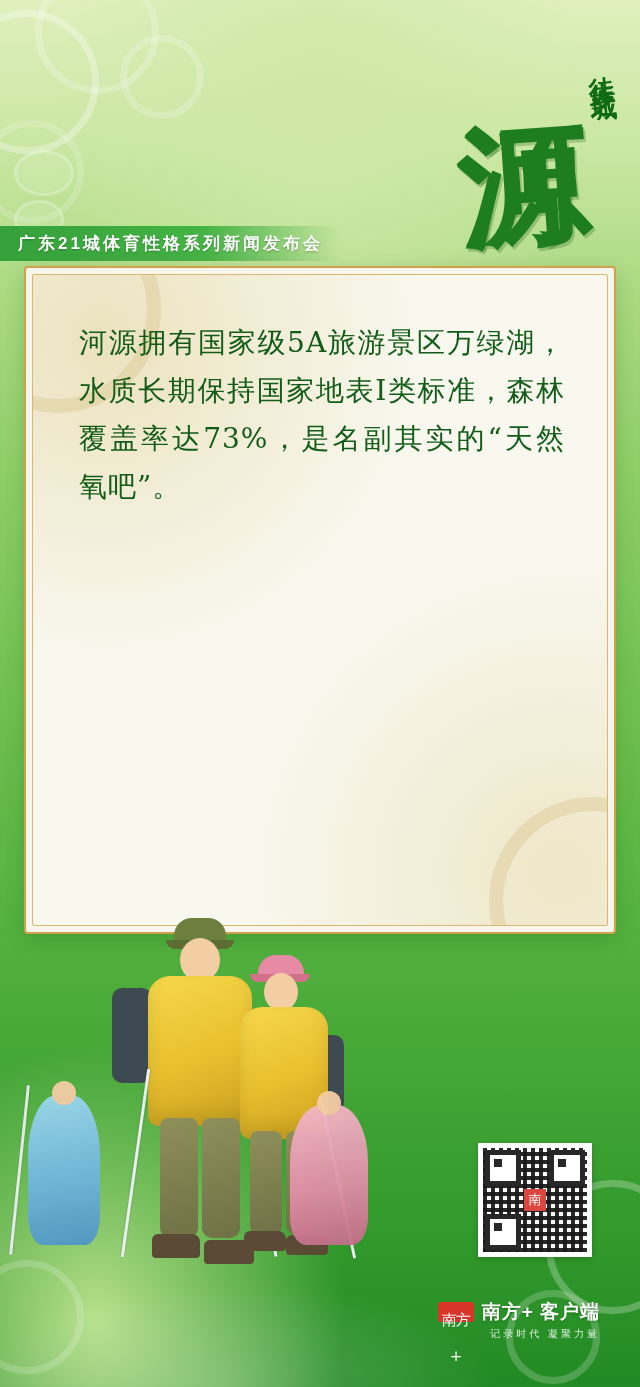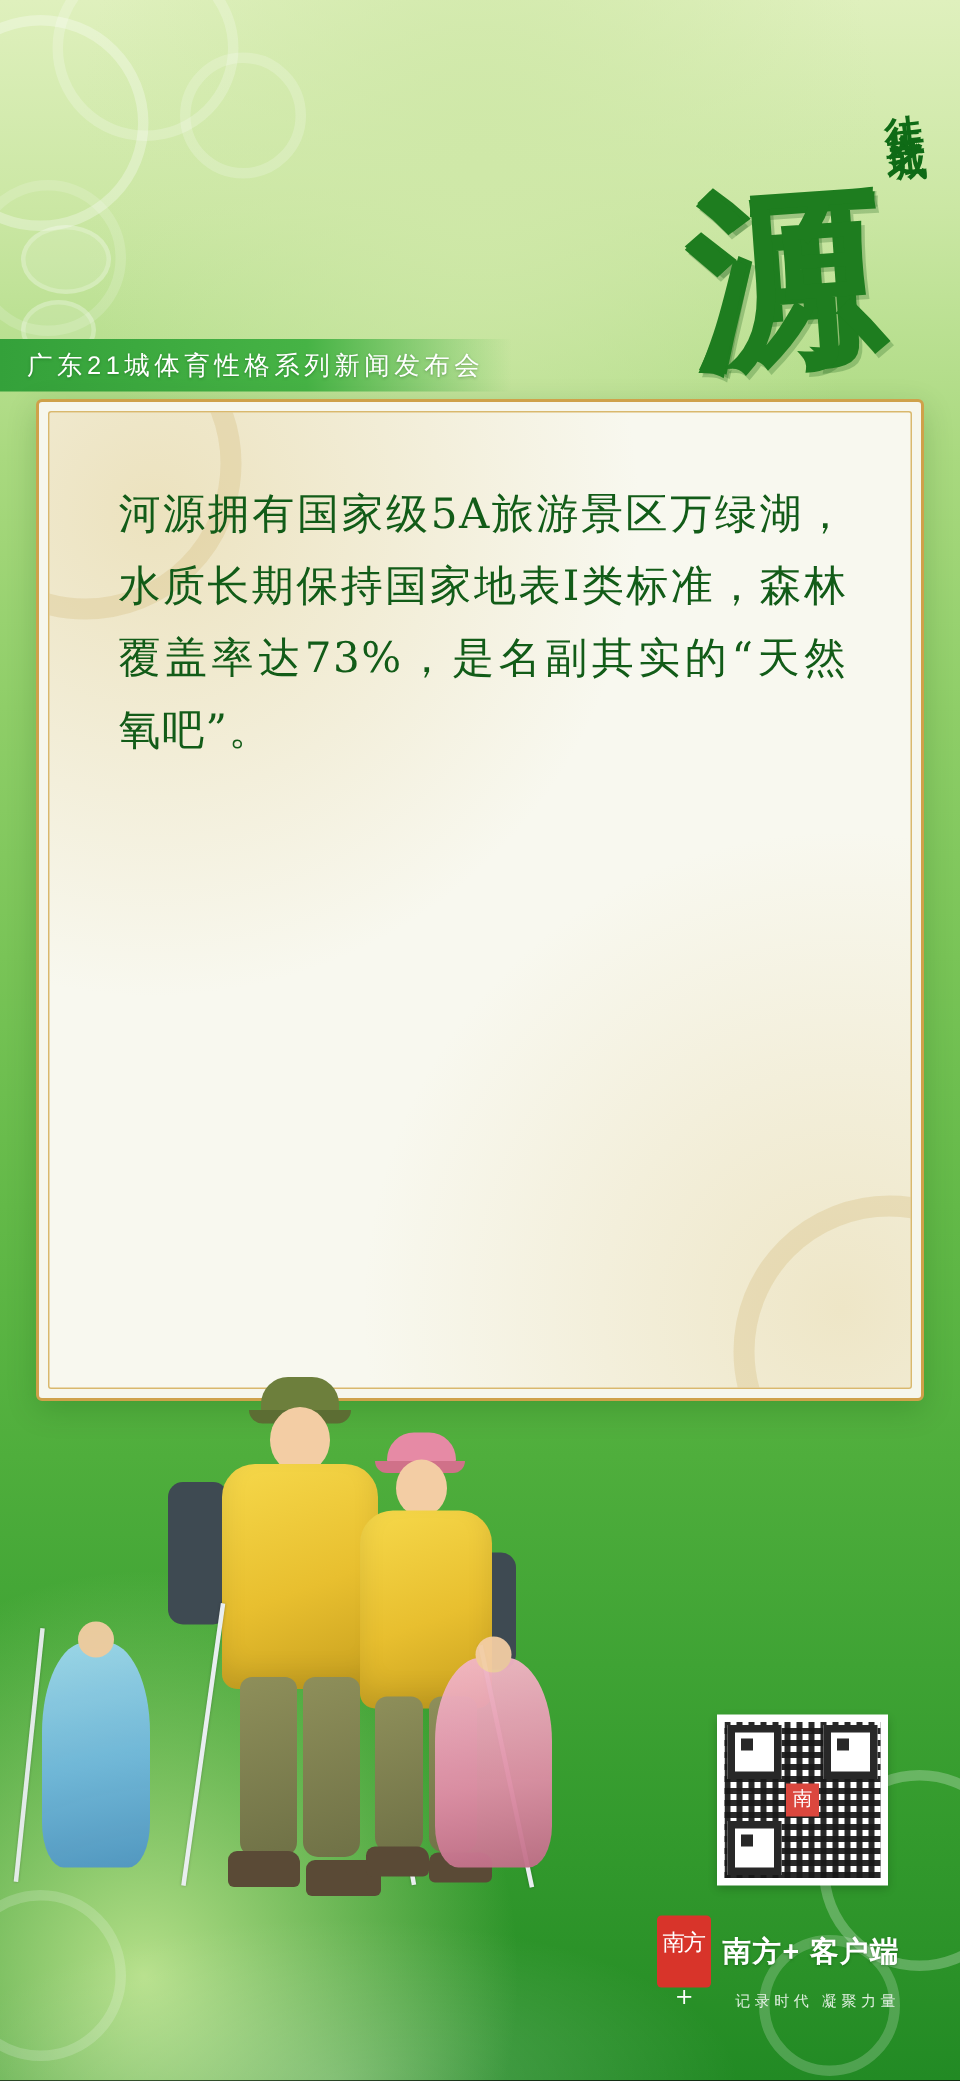--- a/index.html
+++ b/index.html
@@ -92,21 +92,21 @@
 
   .banner {
     position: absolute;
     left: 0;
     top: 226px;
     padding: 6px 18px 6px 18px;
     background: linear-gradient(90deg, #34a13a 0%, #46b345 60%, rgba(70,179,69,0.0) 100%);
     color: #ffffff;
     font-size: 17px;
     letter-spacing: 3px;
-    font-weight: 400;
+    font-weight: 700;
     text-shadow: 0 1px 2px rgba(0,60,0,.35);
   }
 
   
   .card-wrap {
     position: absolute;
     left: 24px;
     top: 266px;
     width: 592px;
     height: 668px;
@@ -293,21 +293,21 @@
 
   .logo-row {
     position: absolute;
     right: 40px;
     bottom: 62px;
     display: flex;
     align-items: center;
     gap: 8px;
   }
   .logo-mark {
-    width: 36px; height: 48px;
+    width: 36px; height: 20px;
     background: #d8342a;
     color: #fff;
     font-family: "DejaVu Serif", serif;
     font-size: 15px;
     line-height: 36px;
     text-align: center;
     border-radius: 3px;
     letter-spacing: -1px;
   }
   .logo-text {

